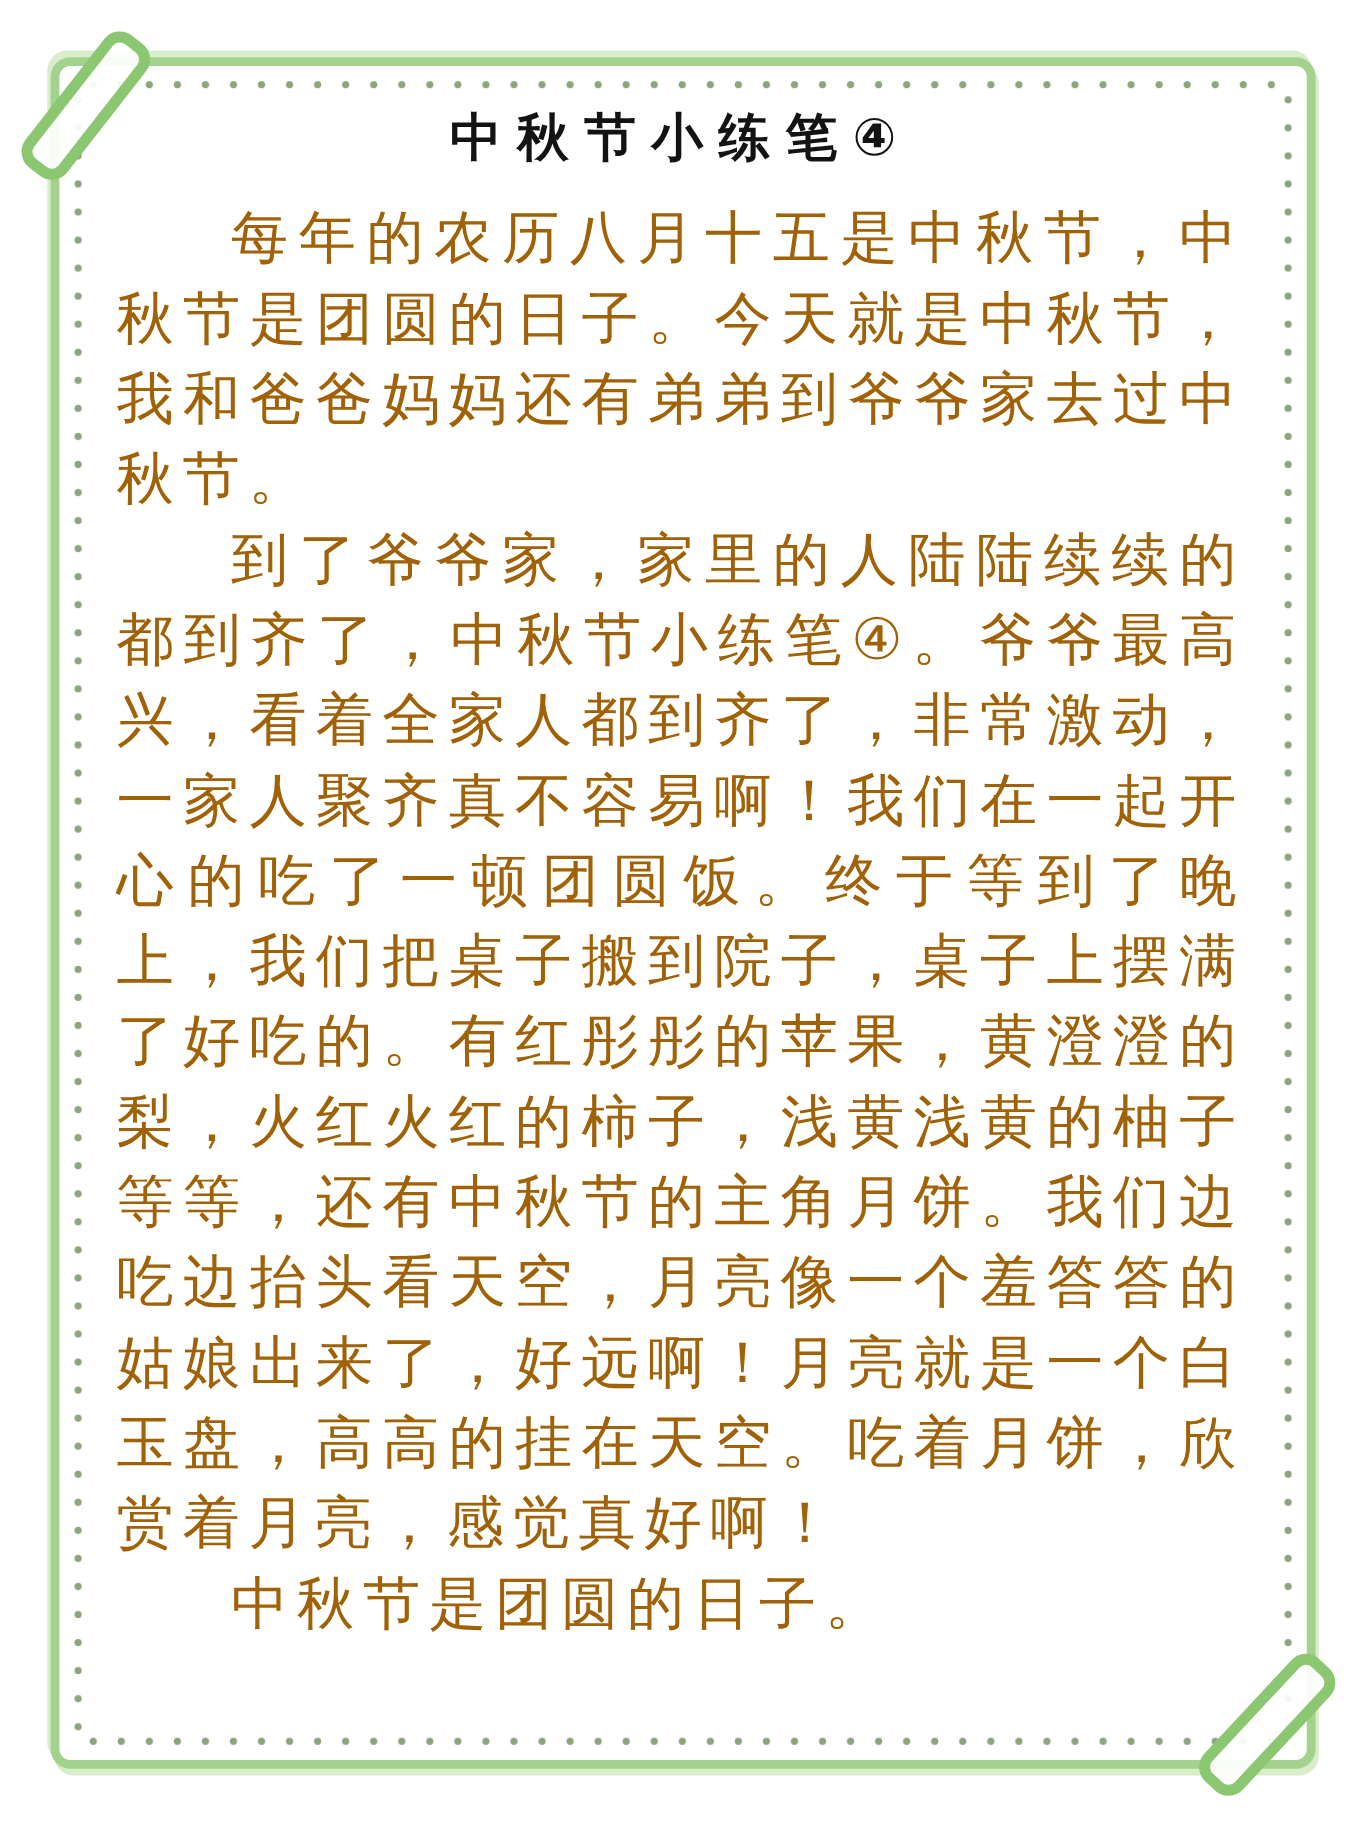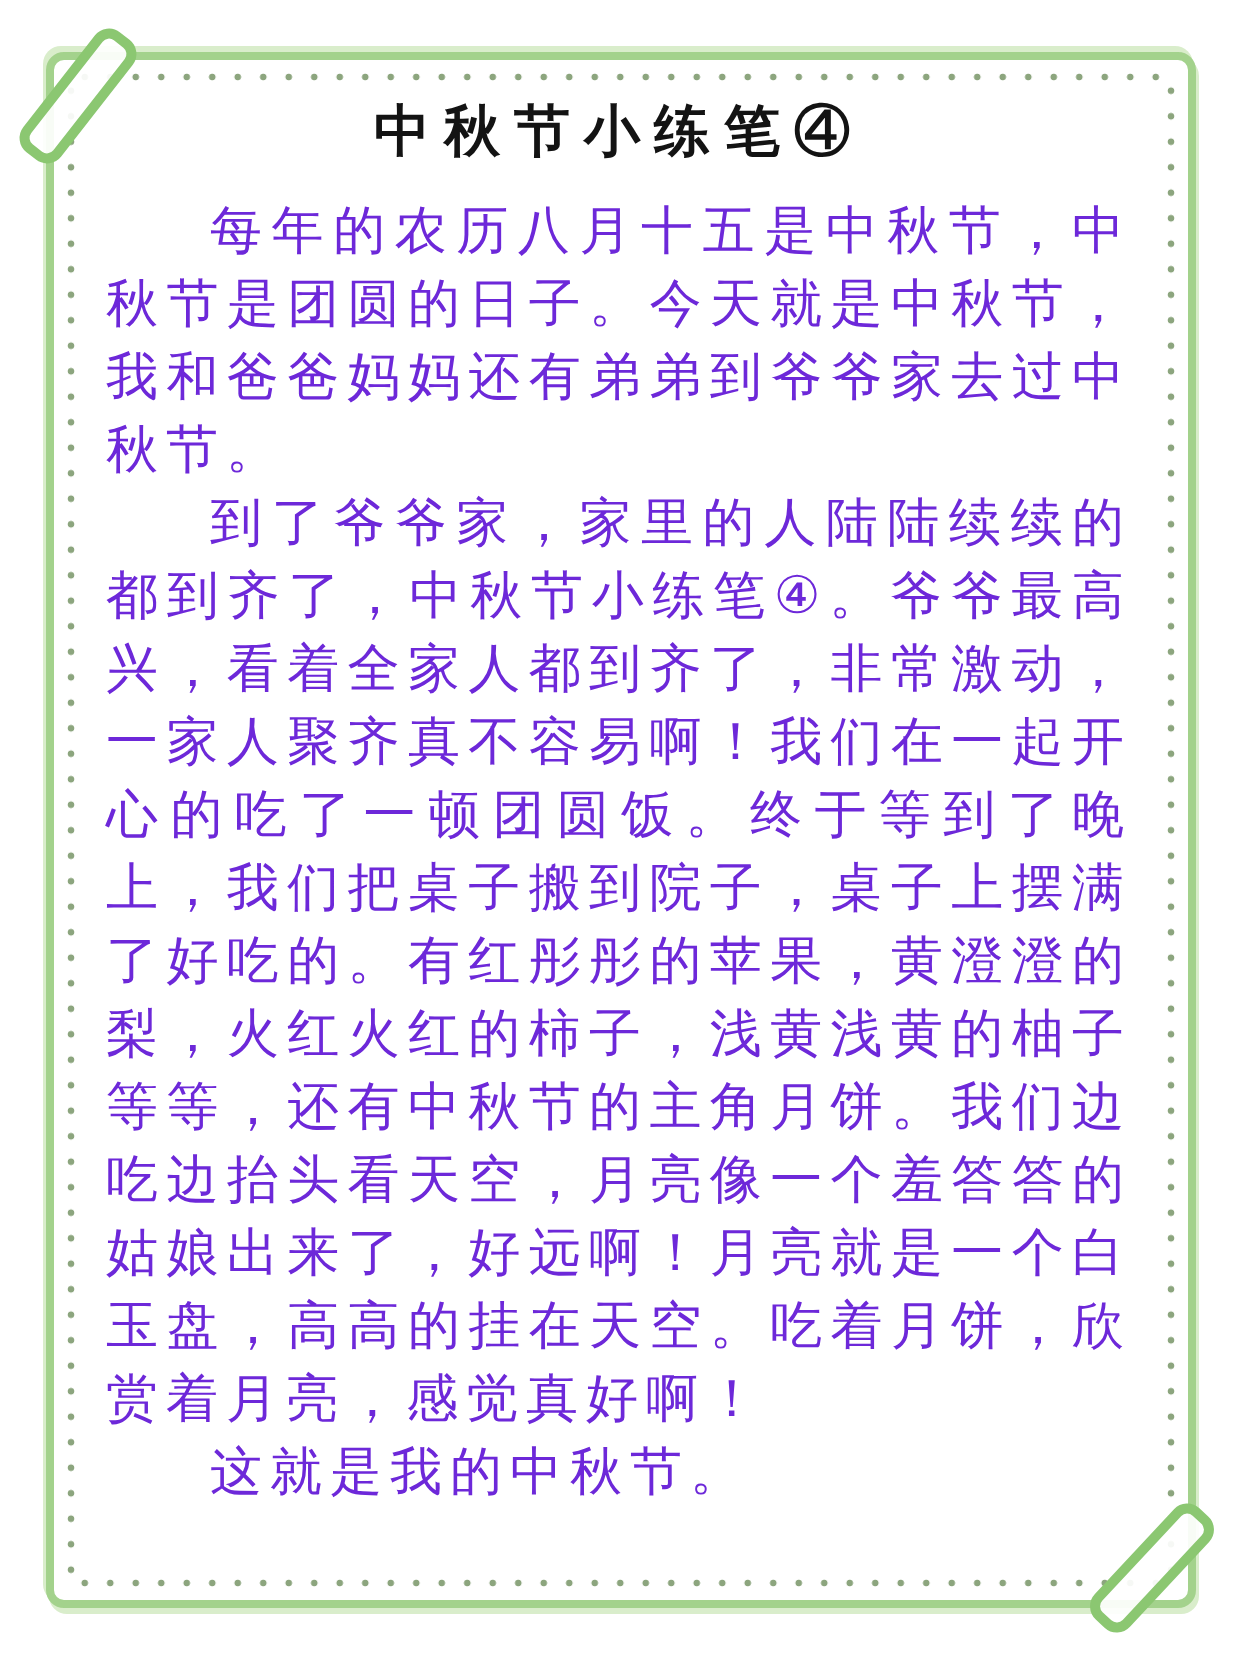--- a/index.html
+++ b/index.html
@@ -69,48 +69,47 @@
   .content {
     position: absolute;
     left: 52px;
     right: 56px;
     top: 34px;
     z-index: 3;
   }
   .essay-title {
     margin: 0 0 24px 0;
     text-align: center;
-    font-size: 56px;
+    font-size: 47px;
     font-weight: 700;
     letter-spacing: 14px;
     color: #131313;
     white-space: nowrap;
-    font-family: Liberation Mono, monospace;
   }
   .essay-paragraph {
     margin: 0;
     font-size: 52px;
     line-height: 73px;
     letter-spacing: 8px;
-    color: #6d28d9;
+    color: #a16207;
     text-indent: 2em;
     text-align: justify;
   }
 </style>
 </head>
 <body>
 
 <div class="frame">
   <div class="dot-strip dots-top"></div>
   <div class="dot-strip dots-bottom"></div>
   <div class="dot-strip dots-left"></div>
   <div class="dot-strip dots-right"></div>
 
   <div class="content">
     <h1 class="essay-title">中秋节小练笔④</h1>
     <p class="essay-paragraph">每年的农历八月十五是中秋节，中秋节是团圆的日子。今天就是中秋节，我和爸爸妈妈还有弟弟到爷爷家去过中秋节。</p>
     <p class="essay-paragraph">到了爷爷家，家里的人陆陆续续的都到齐了，中秋节小练笔④。爷爷最高兴，看着全家人都到齐了，非常激动，一家人聚齐真不容易啊！我们在一起开心的吃了一顿团圆饭。终于等到了晚上，我们把桌子搬到院子，桌子上摆满了好吃的。有红彤彤的苹果，黄澄澄的梨，火红火红的柿子，浅黄浅黄的柚子等等，还有中秋节的主角月饼。我们边吃边抬头看天空，月亮像一个羞答答的姑娘出来了，好远啊！月亮就是一个白玉盘，高高的挂在天空。吃着月饼，欣赏着月亮，感觉真好啊！</p>
-    <p class="essay-paragraph">这就是我的中秋节。</p>
+    <p class="essay-paragraph">中秋节是团圆的日子。</p>
   </div>
 </div>
 
 <div class="tape tape-tl"></div>
 <div class="tape tape-br"></div>
 
 </body></html>

